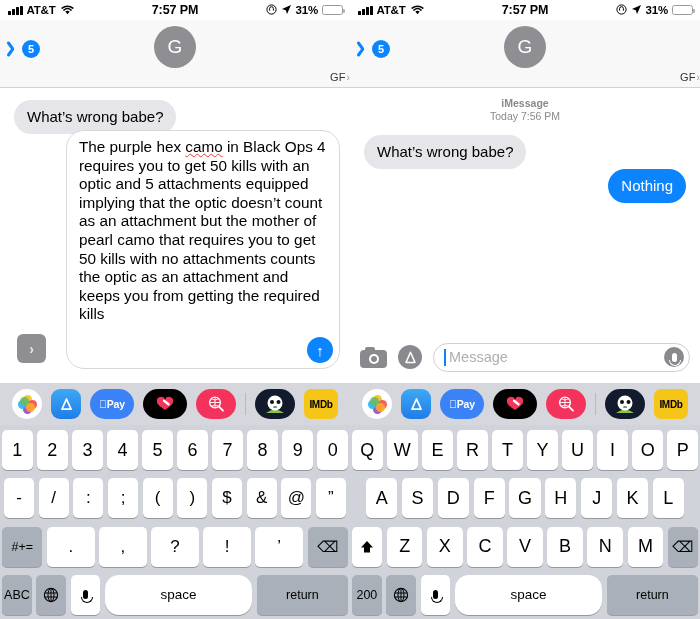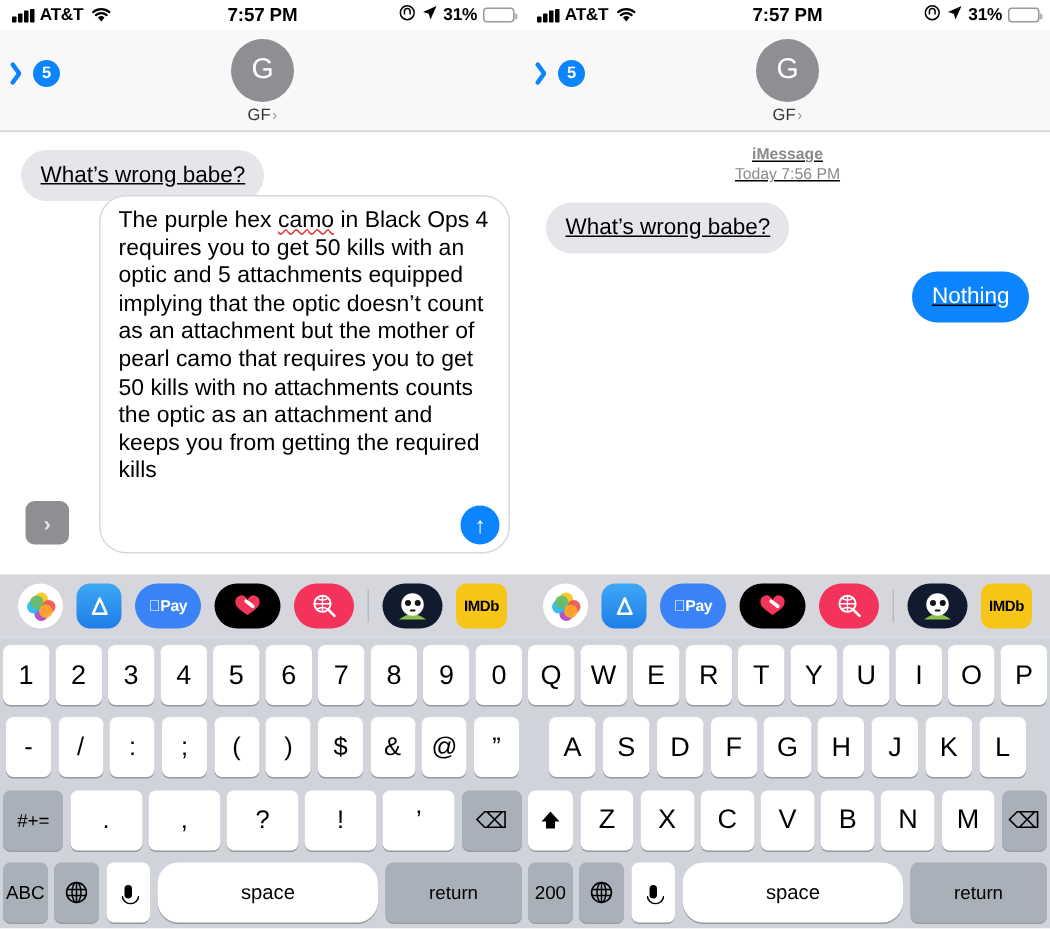--- a/index.html
+++ b/index.html
@@ -55,42 +55,42 @@
     min-width:18px; height:18px; border-radius:9px; background:#0b84fe; color:#fff;
     font-size:11px; font-weight:bold; display:flex; align-items:center; justify-content:center;
     padding:0 4px;
   }
   .contact { position:absolute; left:0; right:0; top:6px; text-align:center; }
   .avatar {
     width:42px; height:42px; border-radius:50%; background:#8e8e93; margin:0 auto;
     color:#ffffff; font-size:19px; display:flex; align-items:center; justify-content:center;
     font-weight:400;
   }
-  .cname { font-size:11px; color:#333; margin-top:3px; letter-spacing:.1px; }
+  .cname { font-size:11px; color:#333; margin-top:3px; letter-spacing:.1px;text-align:right; }
   .cname .ch { color:#9a9a9e; font-size:10px; margin-left:1px; }
 
   
-  .convo { position:absolute; left:0; right:0; top:88px; bottom:0; background:#fff;text-decoration:underline; }
+  .convo { position:absolute; left:0; right:0; top:88px; bottom:0; background:#fff; }
   .stamp { text-align:center; margin-top:9px; line-height:13px; }
   .stamp .l1 { font-size:10.5px; color:#8a8a8e; font-weight:bold; }
   .stamp .l2 { font-size:10.5px; color:#8a8a8e; }
 
   .bubble { position:relative; max-width:230px; padding:8px 13px; border-radius:18px; font-size:15px; line-height:18px; }
   .b-in  { background:#e5e5ea; color:#000; margin-left:14px; }
   .b-out { background:#0b84fe; color:#fff; margin-right:14px; margin-left:auto; }
   .b-in::after {
     content:""; position:absolute; left:-5px; bottom:0px; width:14px; height:16px;
     background:#e5e5ea; border-bottom-right-radius:16px; z-index:-1;
   }
   .b-out::after {
     content:""; position:absolute; right:-5px; bottom:0px; width:14px; height:16px;
     background:#0b84fe; border-bottom-left-radius:16px; z-index:-1;
   }
   .row-in  { display:flex; margin-top:12px; }
-  .row-out { display:flex; margin-top:12px; }
+  .row-out { display:flex; margin-top:0; }
 
   
   .compose-wrap { position:absolute; left:0; right:0; top:42px; bottom:6px; }
   .compose-bubble {
     position:absolute; left:66px; right:10px; top:0; bottom:8px;
     background:#fff; border:1px solid #d8d8dc; border-radius:18px;
     padding:7px 12px 7px 12px; font-size:15.3px; line-height:18.6px; color:#000;
     overflow:hidden;
   }
   .sp { text-decoration: underline; text-decoration-style: wavy;
@@ -287,20 +287,39 @@
           <div class="l1">iMessage</div>
           <div class="l2">Today 7:56 PM</div>
         </div>
         <div class="row-in">
           <div class="bubble b-in">What’s wrong babe?</div>
         </div>
         <div class="row-out">
           <div class="bubble b-out">Nothing</div>
         </div>
 
+        <div class="inputbar">
+          <span class="cam">
+            <span class="cam-hump"></span>
+              <span class="cam-body"></span>
+              <span class="cam-lens"></span>
+          </span>
+          <span class="appsbtn">
+            <svg width="15" height="15" viewBox="0 0 15 15">
+                <path d="M7.5 2.2 L12 12.4 H3 Z" fill="none" stroke="#fff" stroke-width="1.5" stroke-linejoin="round"></path>
+              </svg>
+          </span>
+          <span class="msgfield">
+            <span class="caret"></span>
+            <span class="ph">Message</span>
+            <span class="micbtn">
+                <span class="micglyph"></span>
+              </span>
+          </span>
+        </div>
       </div>
     </div>
   </div>
 
   <div class="drawer">
     <div class="drawer-half">
       <span class="appicon ai-photos">
         <span class="photos-flower">
           <i style="background:#f5c518;left:5px;top:0"></i>
             <i style="background:#ef5350;left:10px;top:5px"></i>

